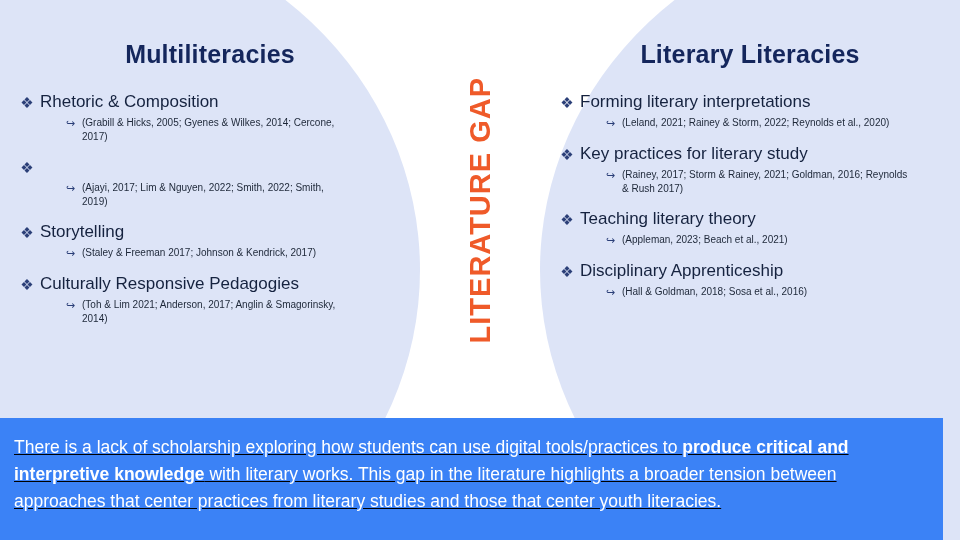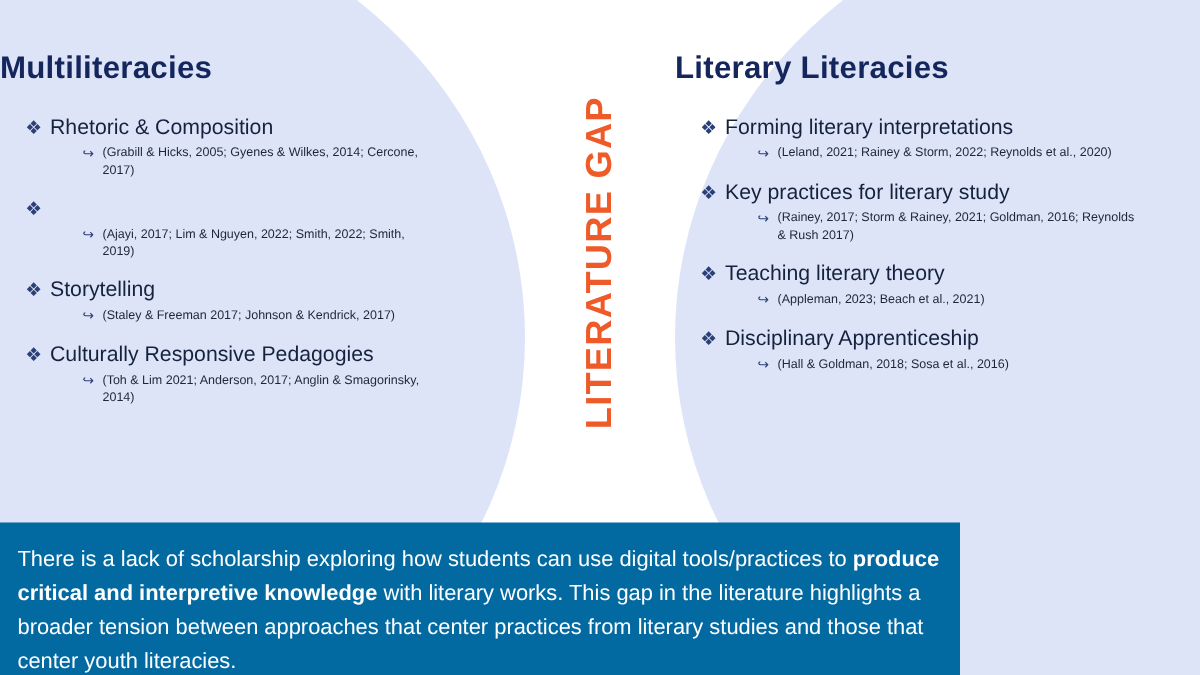--- a/index.html
+++ b/index.html
@@ -44,21 +44,21 @@
   .column.left {
     left: 0;
   }
   .column.right {
     left: 540px;
   }
   .col-title {
     font-size: 25px;
     font-weight: bold;
     color: #14265c;
-    text-align: left;
+    text-align: center;
     margin-top: 40px;
     letter-spacing: 0.2px;
   }
   .items {
     margin-top: 22px;
     padding: 0 14px 0 14px;
   }
   .item {
     margin-bottom: 12px;
   }
@@ -120,25 +120,26 @@
     color: #ef5a29;
     font-weight: bold;
     font-size: 29px;
     letter-spacing: 1px;
   }
   
   .banner {
     position: absolute;
     left: 0;
     bottom: 0;
-    width: 768px;
+    width: 943px;
     height: 122px;
-    background: #0369a1;
+    background: #3b82f6;
     box-sizing: border-box;
     padding: 16px 14px 10px 14px;
+    text-decoration: underline;
   }
   .banner p {
     margin: 0;
     color: #ffffff;
     font-size: 17.5px;
     line-height: 27px;
   }
   .banner b {
     font-weight: bold;
   }

